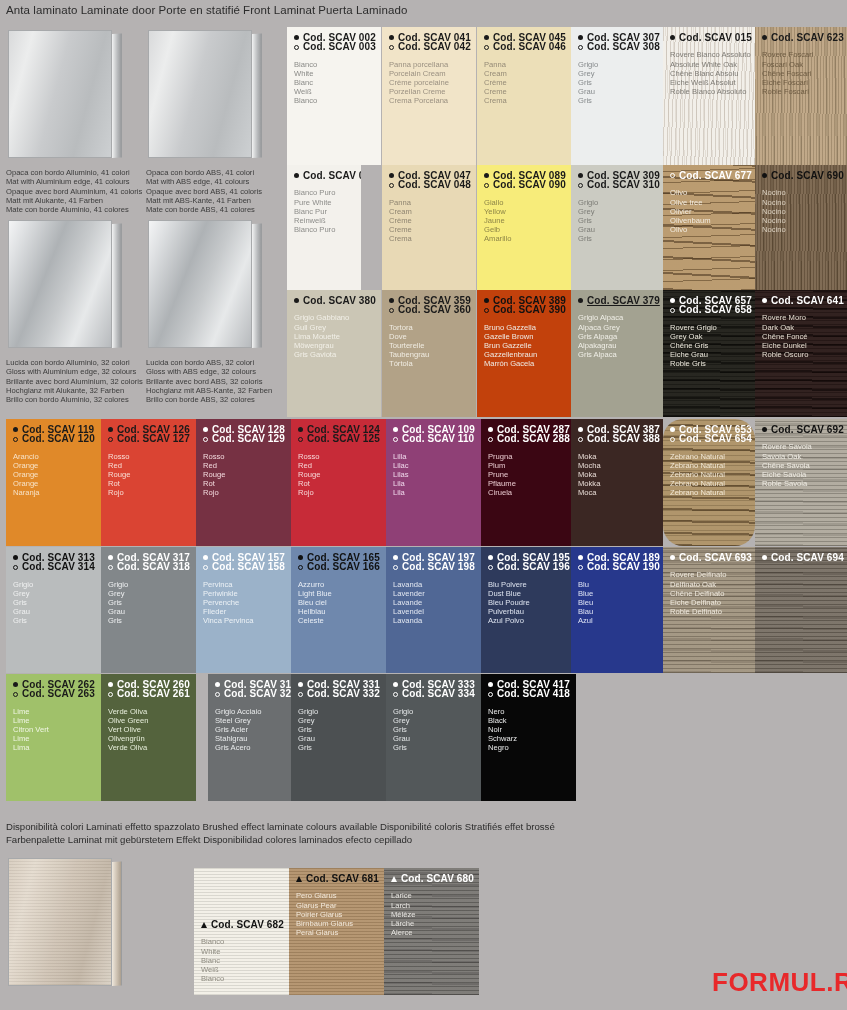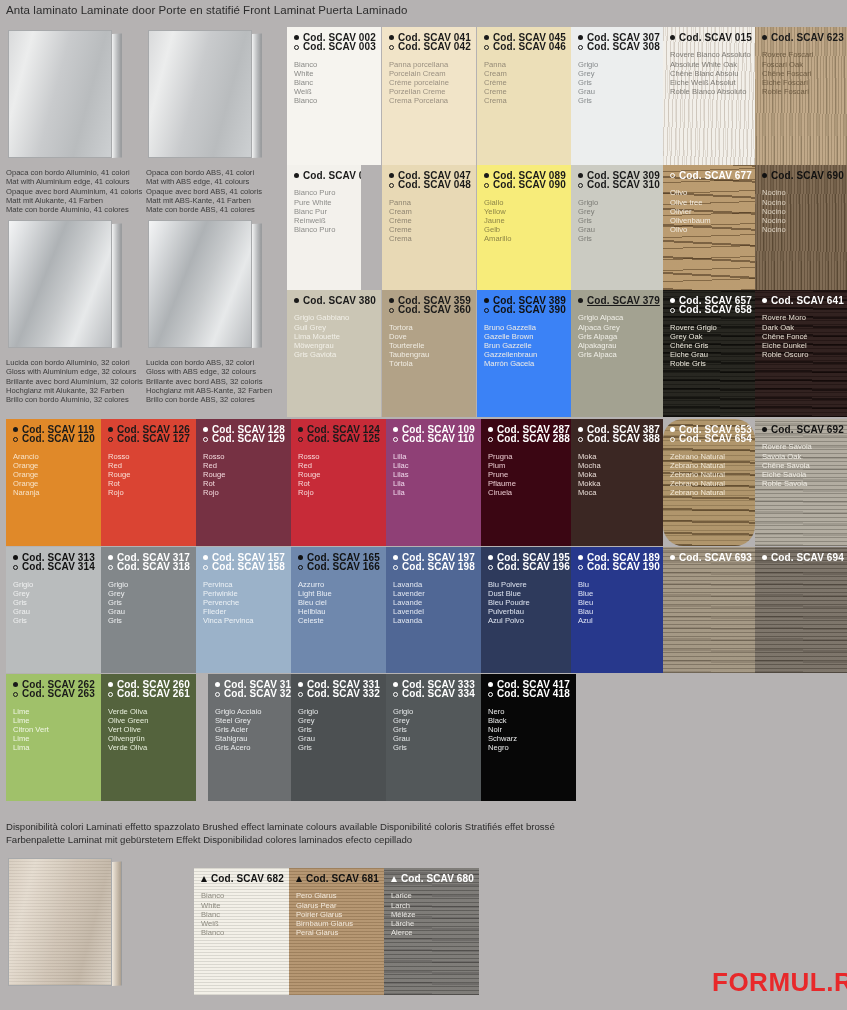--- a/index.html
+++ b/index.html
@@ -439,21 +439,21 @@
           </div>
         </div>
         <div class="names" style="color: rgb(240, 236, 226);">
           <div>Tortora</div>
           <div>Dove</div>
           <div>Tourterelle</div>
           <div>Taubengrau</div>
           <div>Tórtola</div>
         </div>
       </div>
-      <div class="swatch" style="left: 477px; top: 290px; width: 94px; height: 127px; background-color: #3b82f6;">
+      <div class="swatch" style="left: 477px; top: 290px; width: 94px; height: 127px; background-color: #c2410c;">
         <div class="codes" style="color: rgb(17, 17, 17);">
           <div class="code-line">
             <span class="dot filled"></span>
             <span>Cod. SCAV  389</span>
           </div>
           <div class="code-line">
             <span class="dot hollow"></span>
             <span>Cod. SCAV  390</span>
           </div>
         </div>
@@ -814,20 +814,27 @@
           <div>Azul</div>
         </div>
       </div>
       <div class="swatch tex-horiz" style="left: 663px; top: 547px; width: 92px; height: 126px; background-color: rgb(152, 138, 116);">
         <div class="codes" style="color: rgb(255, 255, 255);">
           <div class="code-line">
             <span class="dot filled"></span>
             <span>Cod. SCAV 693</span>
           </div>
         </div>
+        <div class="names" style="color: rgb(239, 233, 222);">
+          <div>Rovere Delfinato</div>
+          <div>Delfinato Oak</div>
+          <div>Chêne Delfinato</div>
+          <div>Eiche Delfinato</div>
+          <div>Roble Delfinato</div>
+        </div>
       </div>
       <div class="swatch tex-horiz" style="left: 755px; top: 547px; width: 92px; height: 126px; background-color: rgb(108, 98, 86);">
         <div class="codes" style="color: rgb(255, 255, 255);">
           <div class="code-line">
             <span class="dot filled"></span>
             <span>Cod. SCAV 694</span>
           </div>
         </div>
       </div>
       <div class="swatch" style="left: 6px; top: 674px; width: 95px; height: 127px; background-color: rgb(160, 193, 106);">
@@ -944,21 +951,21 @@
           <div>Negro</div>
         </div>
       </div>
     </div>
 
   <div class="brushed-head" style="top:820px">Disponibilità colori Laminati effetto spazzolato   Brushed effect laminate colours available   Disponibilité coloris Stratifiés effet brossé</div>
   <div class="brushed-head" style="top:833px">Farbenpalette Laminat mit gebürstetem Effekt   Disponibilidad colores laminados efecto cepillado</div>
 
   <div id="brushed-layer">
       <div class="swatch tex-fine" style="left: 194px; top: 868px; width: 95px; height: 127px; background-color: rgb(242, 239, 230);">
-        <div class="codes" style="color: rgb(17, 17, 17);">
+        <div class="codes" style="color: rgb(17, 17, 17); margin-top: 46px;">
           <div class="code-line">
             <span class="tri"></span>
             <span>Cod. SCAV 682</span>
           </div>
         </div>
         <div class="names" style="color: rgb(142, 139, 128);">
           <div>Bianco</div>
           <div>White</div>
           <div>Blanc</div>
           <div>Weiß</div>

